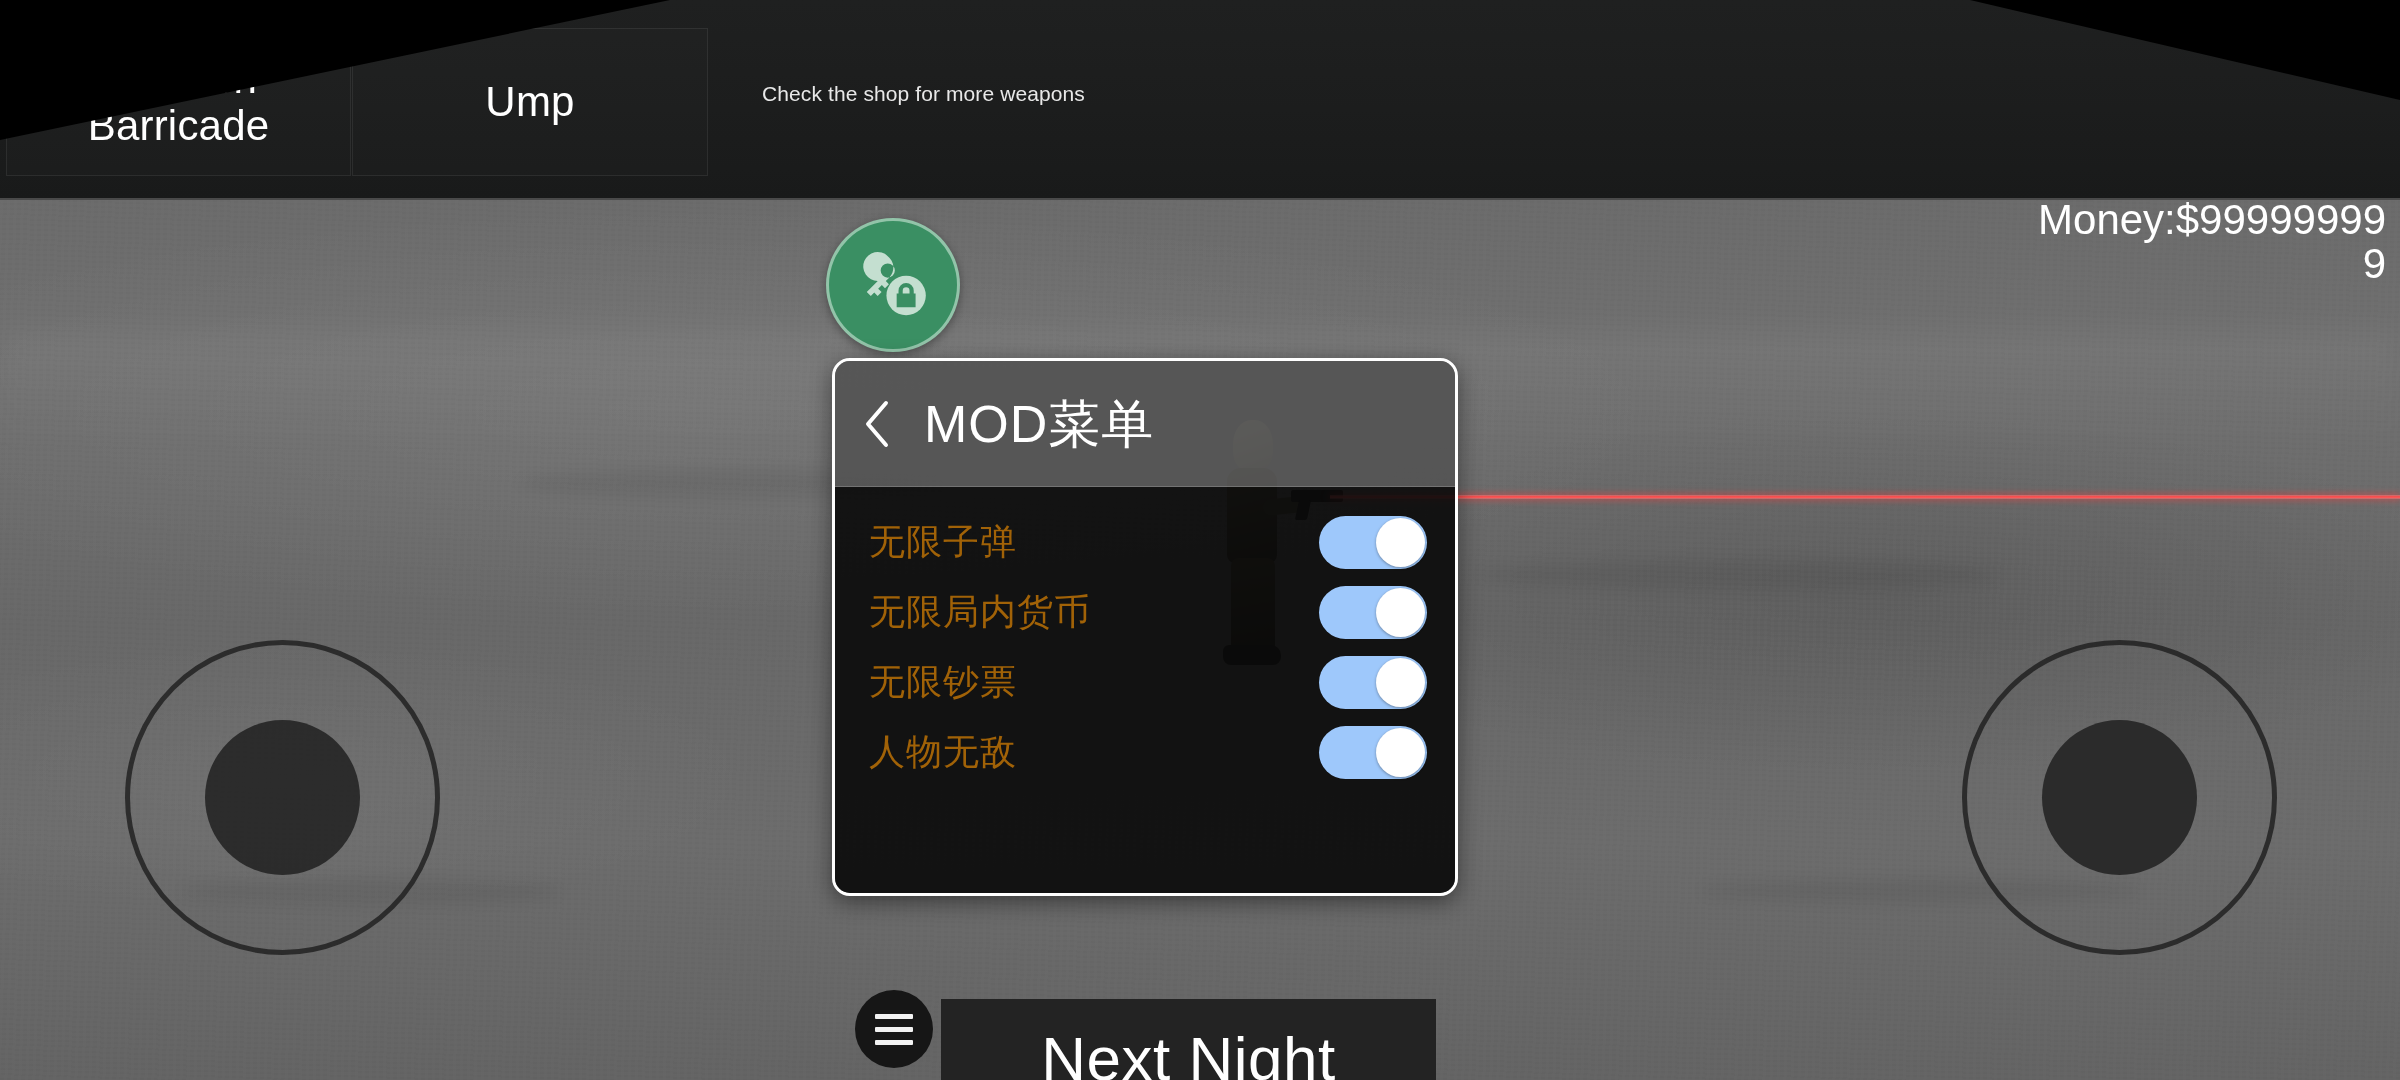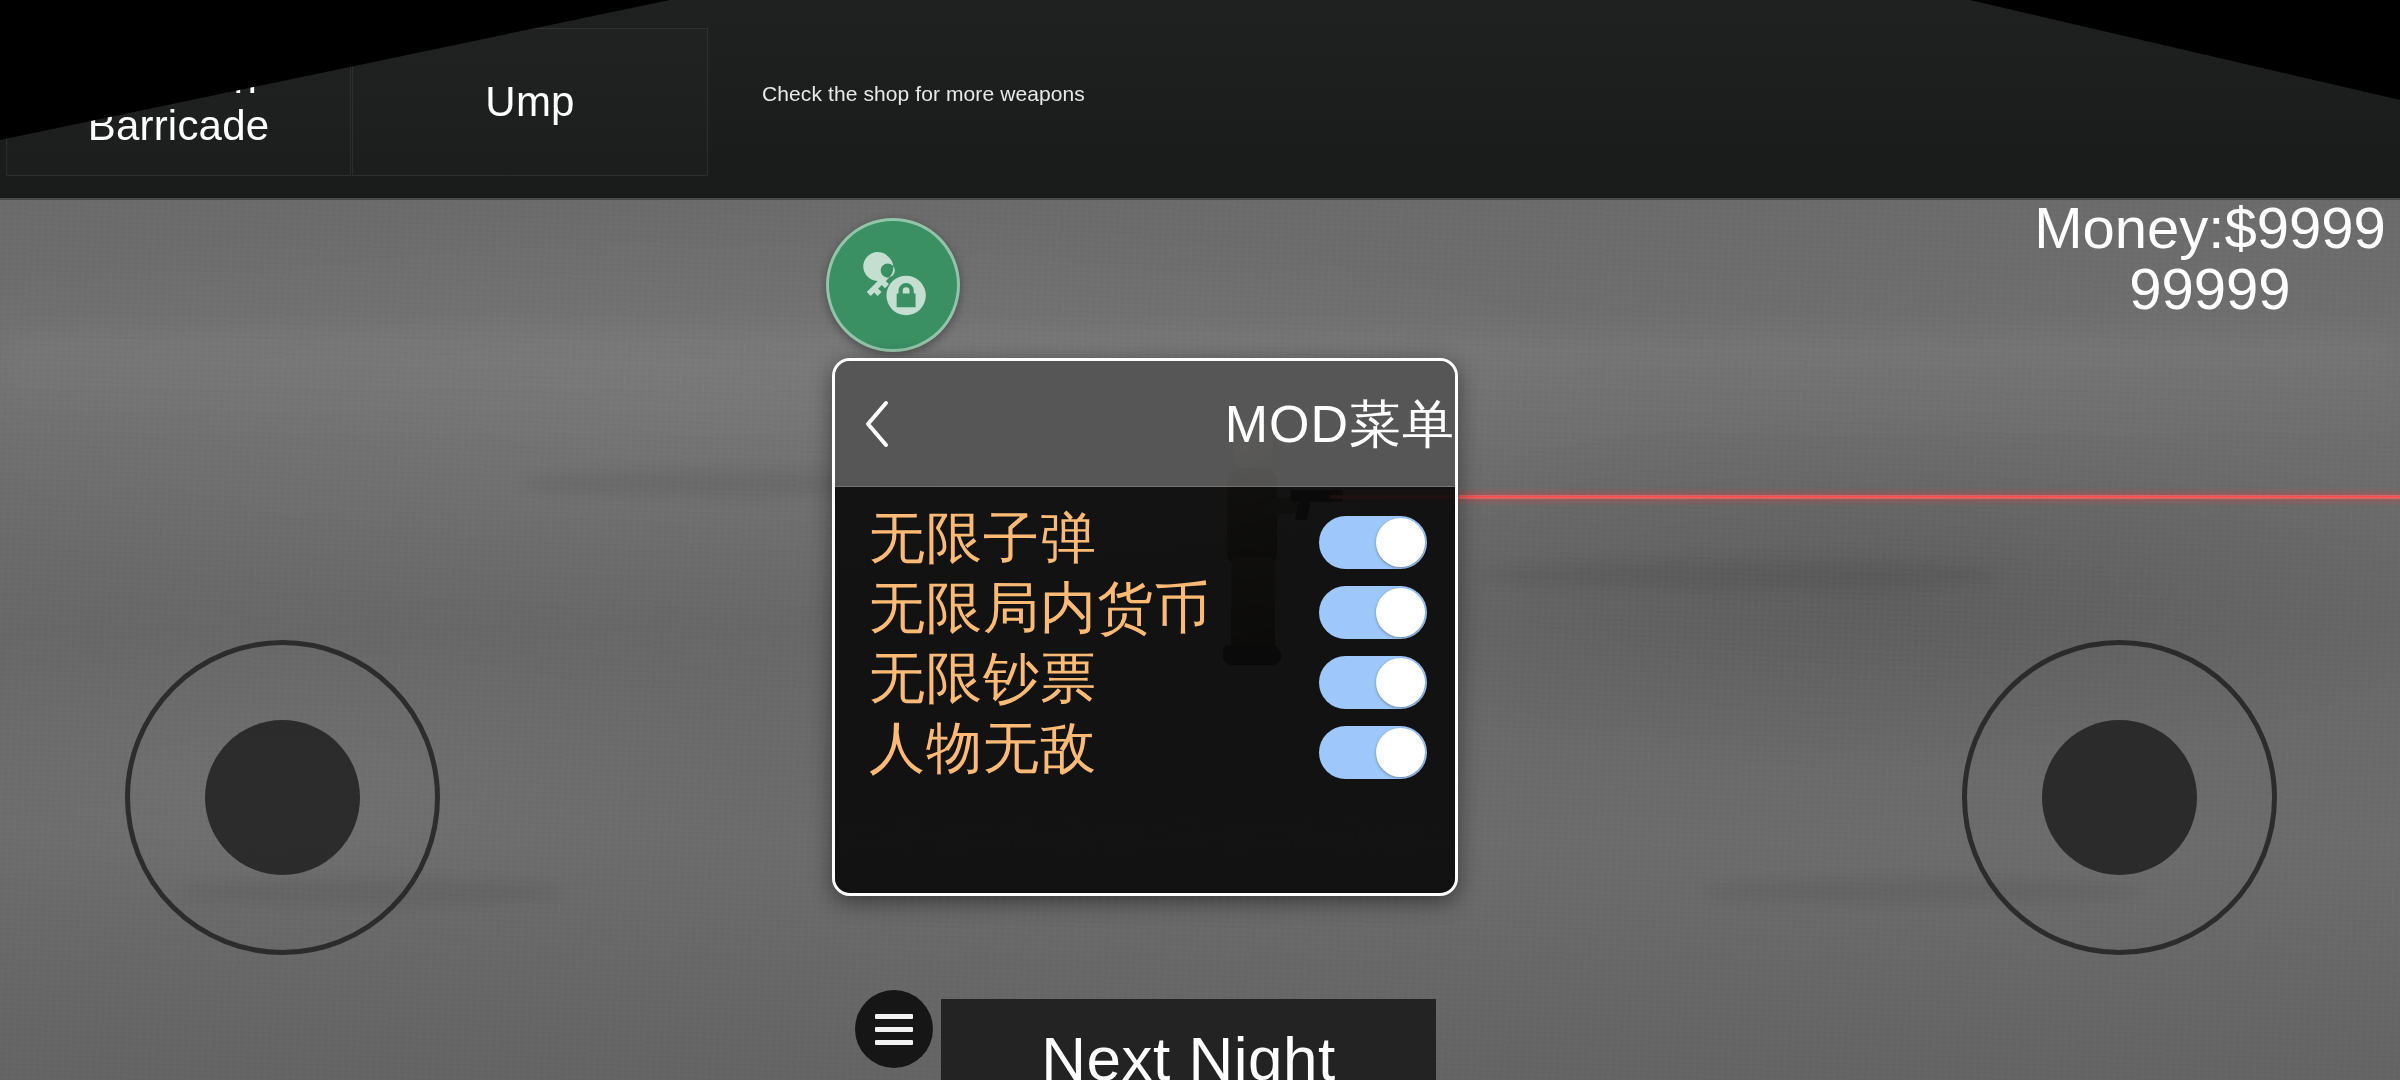--- a/index.html
+++ b/index.html
@@ -92,23 +92,23 @@
     letter-spacing: .1px;
     white-space: nowrap;
   }
 
   
   .money {
     position: absolute;
     right: 14px; top: 198px;
     width: 352px;
     color: #ffffff;
-    font-size: 58px;
+    font-size: 42px;
     line-height: 1.05;
-    text-align: center;
+    text-align: right;
     word-break: break-all;
     z-index: 4;
   }
 
   
   .laser {
     position: absolute;
     left: 1330px; top: 495px;
     width: 1070px; height: 4px;
     background: linear-gradient(180deg, rgba(255,130,130,.55), #ff4747 45%, #ff5555 60%, rgba(255,130,130,.45));
@@ -193,21 +193,20 @@
     z-index: 8;
     box-shadow: 0 6px 22px rgba(0,0,0,.45);
   }
   .mod-header {
     position: relative;
     height: 126px;
     background: rgba(84,84,84,0.93);
     display: flex; align-items: center;
     padding-left: 25px;
     border-bottom: 1px solid rgba(255,255,255,.18);
-    justify-content: space-between;
   }
   .back-chevron {
     width: 34px; height: 52px;
     position: relative;
     flex: 0 0 auto;
     cursor: pointer;
   }
   .back-chevron svg { width: 34px; height: 52px; display: block; }
   .mod-title {
     margin-left: 30px;
@@ -227,26 +226,25 @@
   .mod-row {
     display: flex;
     align-items: center;
     justify-content: space-between;
     height: 70px;
     padding: 0 28px 0 34px;
     position: relative;
     z-index: 2;
   }
   .mod-row-label {
-    color: #fdba74;
-    font-size: 56px;
+    color: #a16207;
+    font-size: 36px;
     line-height: 1;
     letter-spacing: 1px;
     white-space: nowrap;
-    font-family: Liberation Mono, monospace;
   }
   .toggle {
     width: 108px; height: 53px;
     border-radius: 27px;
     background: #9ec8fb;
     position: relative;
     flex: 0 0 auto;
     cursor: pointer;
   }
   .toggle .knob {

